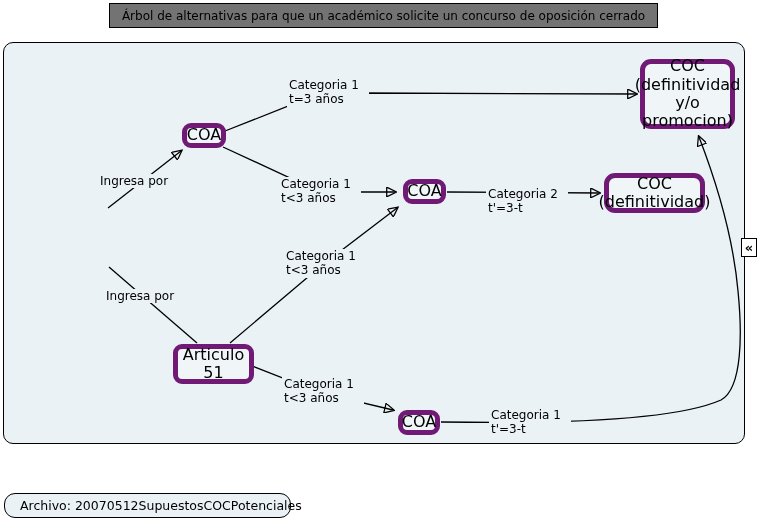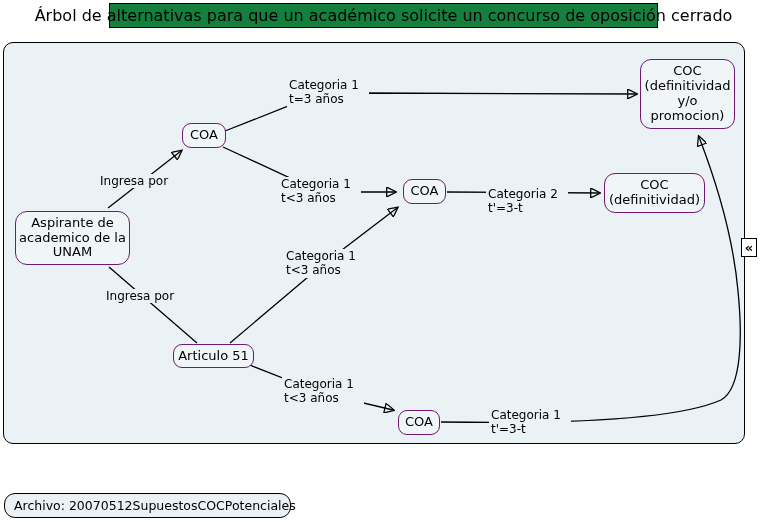--- a/index.html
+++ b/index.html
@@ -1,43 +1,43 @@
 <!DOCTYPE html>
 <html><head>
 <meta charset="utf-8">
 <style>
   html,body{margin:0;padding:0;background:#ffffff;}
   body{font-family:"DejaVu Sans","Liberation Sans",sans-serif;color:#000;}
   .page{position:relative;width:760px;height:522px;background:#ffffff;overflow:hidden;}
 
   .title-box{
     position:absolute;left:109px;top:3px;width:547px;height:23px;
-    background:#15803d;border:1px solid #000;
+    background:#737373;border:1px solid #000;
     display:flex;align-items:center;justify-content:center;
-    font-size:16px;white-space:nowrap;
+    font-size:12px;white-space:nowrap;
   }
 
   .canvas{
     position:absolute;left:3px;top:42px;width:742px;height:402px;
     background:#ebf2f6;border:1.5px solid #000;border-radius:10px;
     box-sizing:border-box;
   }
   .edges-layer{position:absolute;left:0;top:0;width:742px;height:402px;}
   .edges-layer path{fill:none;stroke:#000;stroke-width:1.3;}
 
   .node{
     position:absolute;box-sizing:border-box;
-    background:#f0f5f8;border:1px solid #701a75;
+    background:#f0f5f8;border:5px solid #701a75;
     display:flex;align-items:center;justify-content:center;
-    text-align:center;font-size:13px;line-height:1.15;
+    text-align:center;font-size:16px;line-height:1.15;
     white-space:pre-line;z-index:3;
   }
   .node-aspirante{left:11px;top:168px;width:115px;height:54px;border-radius:12px;}
   .node-coa-top{left:178px;top:80px;width:44px;height:25px;border-radius:9px;}
-  .node-articulo51{left:169px;top:301px;width:81px;height:24px;border-radius:9px;}
+  .node-articulo51{left:169px;top:301px;width:81px;height:40px;border-radius:9px;}
   .node-coa-mid{left:399px;top:136px;width:43px;height:25px;border-radius:9px;}
   .node-coa-bottom{left:394px;top:367px;width:42px;height:25px;border-radius:9px;}
   .node-coc-top{left:636px;top:16px;width:95px;height:70px;border-radius:11px;}
   .node-coc-mid{left:600px;top:130px;width:101px;height:40px;border-radius:11px;}
 
   .edge-label{
     position:absolute;background:#ebf2f6;z-index:2;
     text-align:left;font-size:12px;line-height:1.2;
     white-space:pre-line;padding:0 2px;
   }
@@ -55,21 +55,21 @@
     background:#ffffff;border:1px solid #000;box-sizing:border-box;
     display:flex;align-items:center;justify-content:center;
     font-size:13px;font-weight:bold;z-index:6;cursor:pointer;padding:0;
     font-family:"DejaVu Sans","Liberation Sans",sans-serif;
   }
 
   .file-box{
     position:absolute;left:4px;top:493px;width:287px;height:25px;
     background:#ebf2f6;border:1px solid #000;border-radius:11px;
     box-sizing:border-box;display:flex;align-items:center;
-    padding-left:9px;font-size:12.5px;white-space:nowrap;
+    padding-left:15px;font-size:12.5px;white-space:nowrap;
   }
 </style>
 </head>
 <body>
 
 <div class="page">
 
   <div class="title-box">Árbol de alternativas para que un académico solicite un concurso de oposición cerrado</div>
 
   <div class="canvas">
@@ -98,23 +98,20 @@
     <div class="edge-label lbl-cat2-t3mt">Categoria 2
 t'=3-t</div>
     <div class="edge-label lbl-cat1-lt3-b">Categoria 1
 t&lt;3 años</div>
     <div class="edge-label lbl-ingresa-bottom">Ingresa por</div>
     <div class="edge-label lbl-cat1-lt3-c">Categoria 1
 t&lt;3 años</div>
     <div class="edge-label lbl-cat1-t3mt">Categoria 1
 t'=3-t</div>
 
-    <div class="node node-aspirante">Aspirante de
-academico de la
-UNAM</div>
     <div class="node node-coa-top">COA</div>
     <div class="node node-articulo51">Articulo 51</div>
     <div class="node node-coa-mid">COA</div>
     <div class="node node-coa-bottom">COA</div>
     <div class="node node-coc-top">COC
 (definitividad
 y/o
 promocion)</div>
     <div class="node node-coc-mid">COC
 (definitividad)</div>

